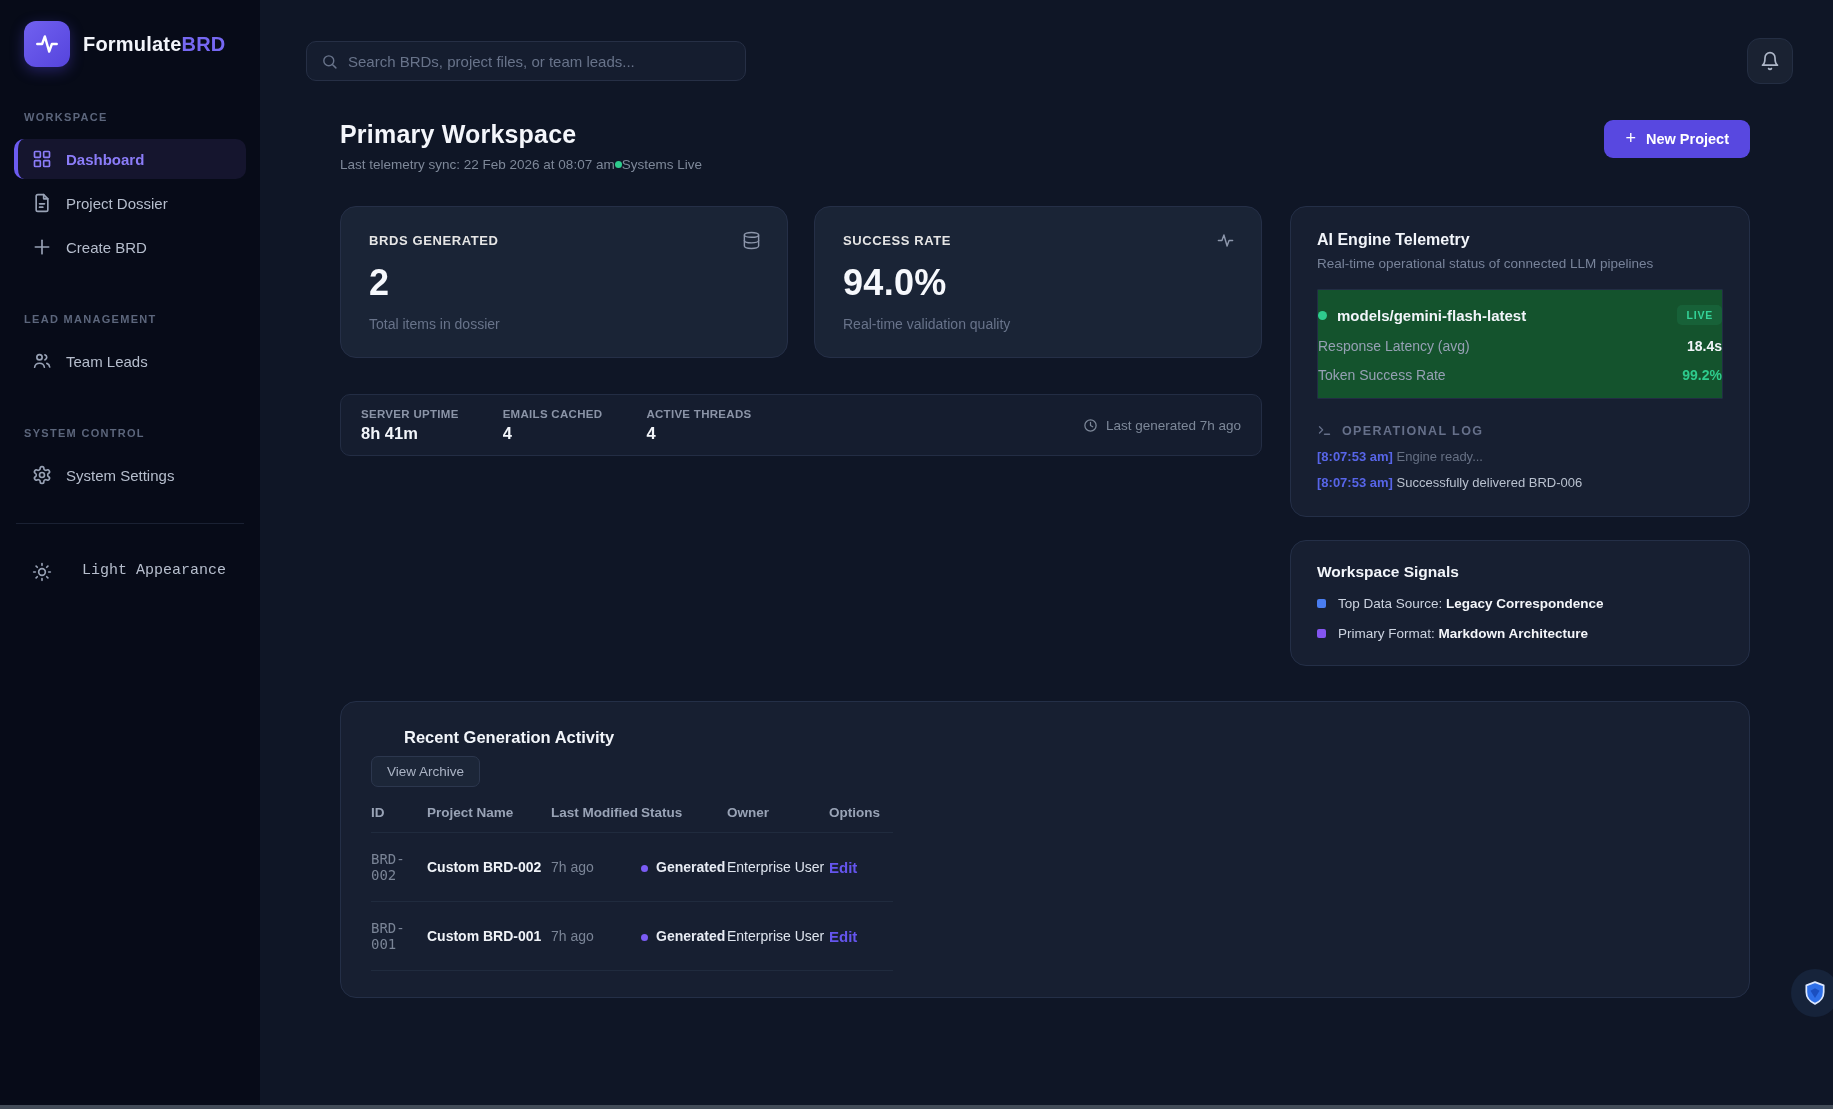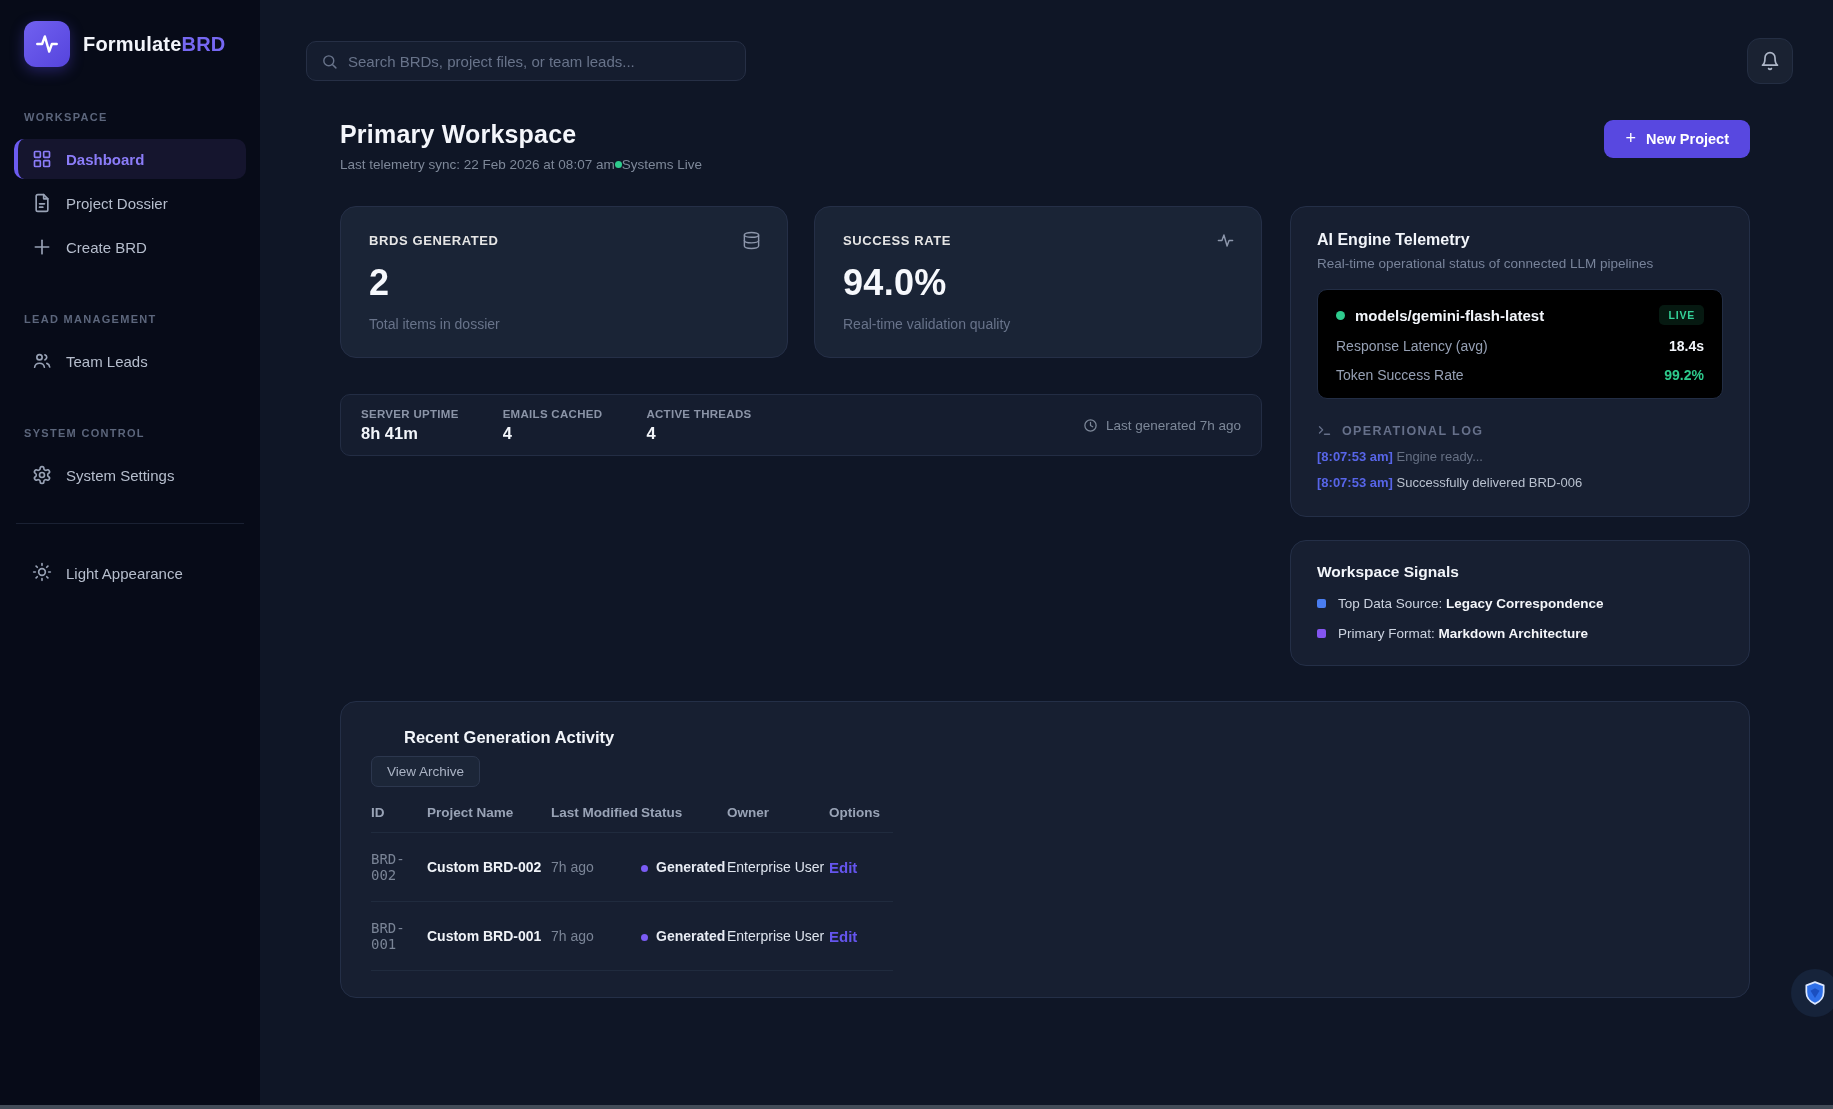--- a/index.html
+++ b/index.html
@@ -37,22 +37,22 @@
     border-left:4px solid transparent; border-radius:10px;
     color:#b6becd; font-size:15px; font-weight:500; cursor:pointer;
   }
   .nav-item svg { stroke:#98a2b5; }
   .nav-item.active {
     background:#15152e; border-left:4px solid #6c5cf0; color:#8b7cf8; font-weight:600;
   }
   .nav-item.active svg { stroke:#8b7cf8; }
   .sidebar-divider { border-top:1px solid #1a2133; margin:26px 16px 0 16px; }
   .theme-toggle {
-    display:flex; align-items:flex-end; gap:14px; margin:28px 14px 0 14px;
-    padding:10px 10px 10px 18px; color:#b6becd; font-size:15px; cursor:pointer;
+    display:flex; align-items:flex-start; gap:30px; margin:28px 14px 0 14px;
+    padding:10px 10px 10px 18px; color:#b6becd; font-size:15px; cursor:pointer;font-family:Liberation Mono, monospace;
   }
   .theme-toggle svg { stroke:#98a2b5; }
 
   
   .main { flex:1; padding:0 83px 0 80px; position:relative; }
 
   .topbar { margin:38px -43px 0 -34px; display:flex; align-items:center; justify-content:space-between; }
   .search-box {
     width:440px; height:40px; background:#151d2f; border:1px solid #262f45;
     border-radius:10px; display:flex; align-items:center; gap:10px; padding:0 14px;
@@ -103,22 +103,22 @@
   .strip-right { margin-left:auto; display:flex; align-items:center; gap:8px; font-size:13.5px; color:#7d8899; }
 
   
   .panel {
     background:#171f31; border:1px solid #242f47; border-radius:16px;
   }
   .telemetry { padding:24px 26px 26px 26px; }
   .panel-title { font-size:16px; font-weight:700; color:#f2f5fa; }
   .panel-sub { margin-top:7px; font-size:13.5px; color:#78839a; }
   .model-card {
-    margin-top:18px; background:#000000; border:1px solid #222d44;
-    border-radius:10px; padding:15px 18px;
+    margin-top:18px; background:#14532d; border:1px solid #222d44;
+    border-radius:1px; padding:15px 0;
   }
   .model-head { display:flex; align-items:center; justify-content:space-between; }
   .model-name { display:flex; align-items:center; gap:10px; font-size:15px; font-weight:700; color:#f2f5fa; }
   .model-dot { width:9px; height:9px; border-radius:50%; background:#2ecb8d; }
   .live-badge {
     font-size:10.5px; font-weight:700; letter-spacing:.8px; color:#34d399;
     background:rgba(46,203,141,.12); border-radius:5px; padding:4px 9px;
   }
   .metric-row { margin-top:13px; display:flex; justify-content:space-between; font-size:14px; }
   .metric-row .m-label { color:#96a0b4; }

